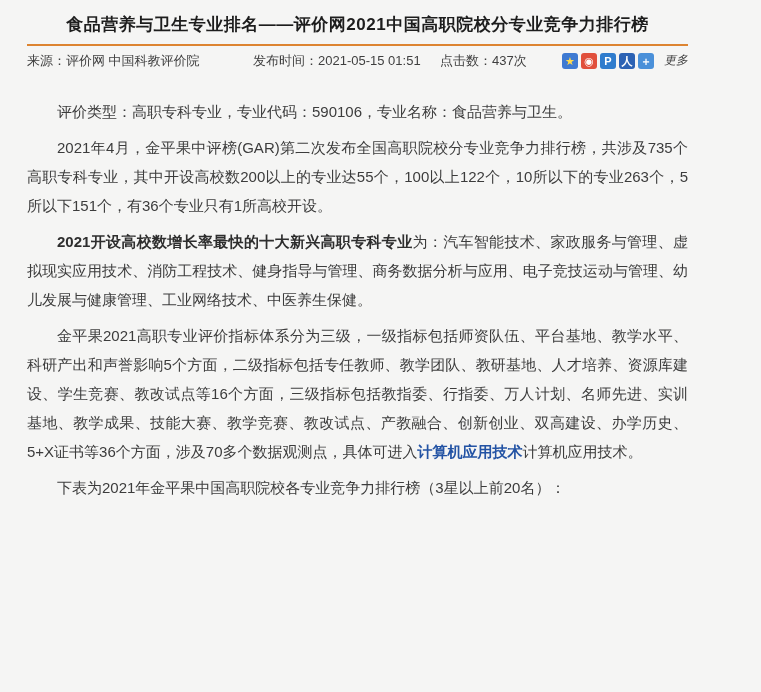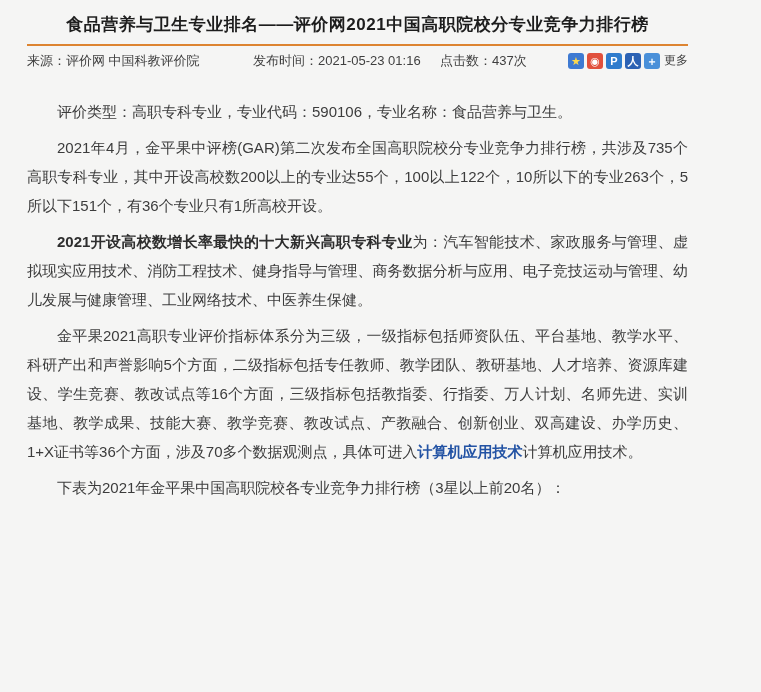--- a/index.html
+++ b/index.html
@@ -30,34 +30,34 @@
   }
   .meta-row{
     display:flex;
     font-size:13px;
     color:#3f3f3f;
     padding:6px 0 5px;
     height:28px;
   }
   .meta-source{min-width:226px;}
   .meta-publish{min-width:187px;}
-  .share-area{margin-left:auto;display:flex;align-items:center;}
+  .share-area{margin-left:auto;display:flex;align-items:center;gap:6px;}
   .share-icon{
     width:16px;height:16px;
     margin-left:3px;
     border-radius:3px;
     display:inline-flex;
     align-items:center;
     justify-content:center;
     font-size:11px;
     line-height:16px;
     cursor:pointer;
     font-weight:bold;
   }
-  .more-link{margin-left:4px;color:#3f3f3f;cursor:pointer;font-size:12px;}
+  .more-link{margin-left:4px;color:#3f3f3f;cursor:pointer;font-size:12px;font-style:italic;}
   .content{margin-top:23px;}
   .content p{
     font-size:15px;
     line-height:29px;
     text-indent:2em;
     text-align:justify;
     margin-bottom:7px;
     color:var(--text);
   }
   .run-bold{font-weight:bold;color:#2e2e2e;}
@@ -70,28 +70,28 @@
 </style>
 </head>
 <body>
 
 <div class="page">
   <div class="article-title">食品营养与卫生专业排名——评价网2021中国高职院校分专业竞争力排行榜</div>
   <div class="divider"></div>
 
   <div class="meta-row">
     <span class="meta-source">来源：评价网 中国科教评价院</span>
-    <span class="meta-publish">发布时间：2021-05-23 01:16</span>
+    <span class="meta-publish">发布时间：2021-05-15 01:51</span>
     <span class="meta-hits">点击数：437次</span>
     <span class="share-area">
       <span id="share-icons"><span class="share-icon" style="background: rgb(62, 122, 210); color: rgb(255, 217, 77);">★</span><span class="share-icon" style="background: rgb(225, 80, 60); color: rgb(255, 255, 255);">◉</span><span class="share-icon" style="background: rgb(47, 124, 205); color: rgb(255, 255, 255);">P</span><span class="share-icon" style="background: rgb(44, 98, 180); color: rgb(255, 255, 255);">人</span><span class="share-icon" style="background: rgb(74, 144, 217); color: rgb(255, 255, 255);">＋</span></span>
       <span class="more-link">更多</span>
     </span>
   </div>
 
   <div class="content" id="article-body">
       <p><span>评价类型：高职专科专业，专业代码：590106，专业名称：食品营养与卫生。</span></p>
       <p><span>2021年4月，金平果中评榜(GAR)第二次发布全国高职院校分专业竞争力排行榜，共涉及735个高职专科专业，其中开设高校数200以上的专业达55个，100以上122个，10所以下的专业263个，5所以下151个，有36个专业只有1所高校开设。</span></p>
       <p><b class="run-bold">2021开设高校数增长率最快的十大新兴高职专科专业</b><span>为：汽车智能技术、家政服务与管理、虚拟现实应用技术、消防工程技术、健身指导与管理、商务数据分析与应用、电子竞技运动与管理、幼儿发展与健康管理、工业网络技术、中医养生保健。</span></p>
-      <p><span>金平果2021高职专业评价指标体系分为三级，一级指标包括师资队伍、平台基地、教学水平、科研产出和声誉影响5个方面，二级指标包括专任教师、教学团队、教研基地、人才培养、资源库建设、学生竞赛、教改试点等16个方面，三级指标包括教指委、行指委、万人计划、名师先进、实训基地、教学成果、技能大赛、教学竞赛、教改试点、产教融合、创新创业、双高建设、办学历史、1+X证书等36个方面，涉及70多个数据观测点，具体可进入</span><a class="run-link">计算机应用技术</a><span>计算机应用技术。</span></p>
+      <p><span>金平果2021高职专业评价指标体系分为三级，一级指标包括师资队伍、平台基地、教学水平、科研产出和声誉影响5个方面，二级指标包括专任教师、教学团队、教研基地、人才培养、资源库建设、学生竞赛、教改试点等16个方面，三级指标包括教指委、行指委、万人计划、名师先进、实训基地、教学成果、技能大赛、教学竞赛、教改试点、产教融合、创新创业、双高建设、办学历史、5+X证书等36个方面，涉及70多个数据观测点，具体可进入</span><a class="run-link">计算机应用技术</a><span>计算机应用技术。</span></p>
       <p><span>下表为2021年金平果中国高职院校各专业竞争力排行榜（3星以上前20名）：</span></p>
     </div>
 </div>
 
 </body></html>

